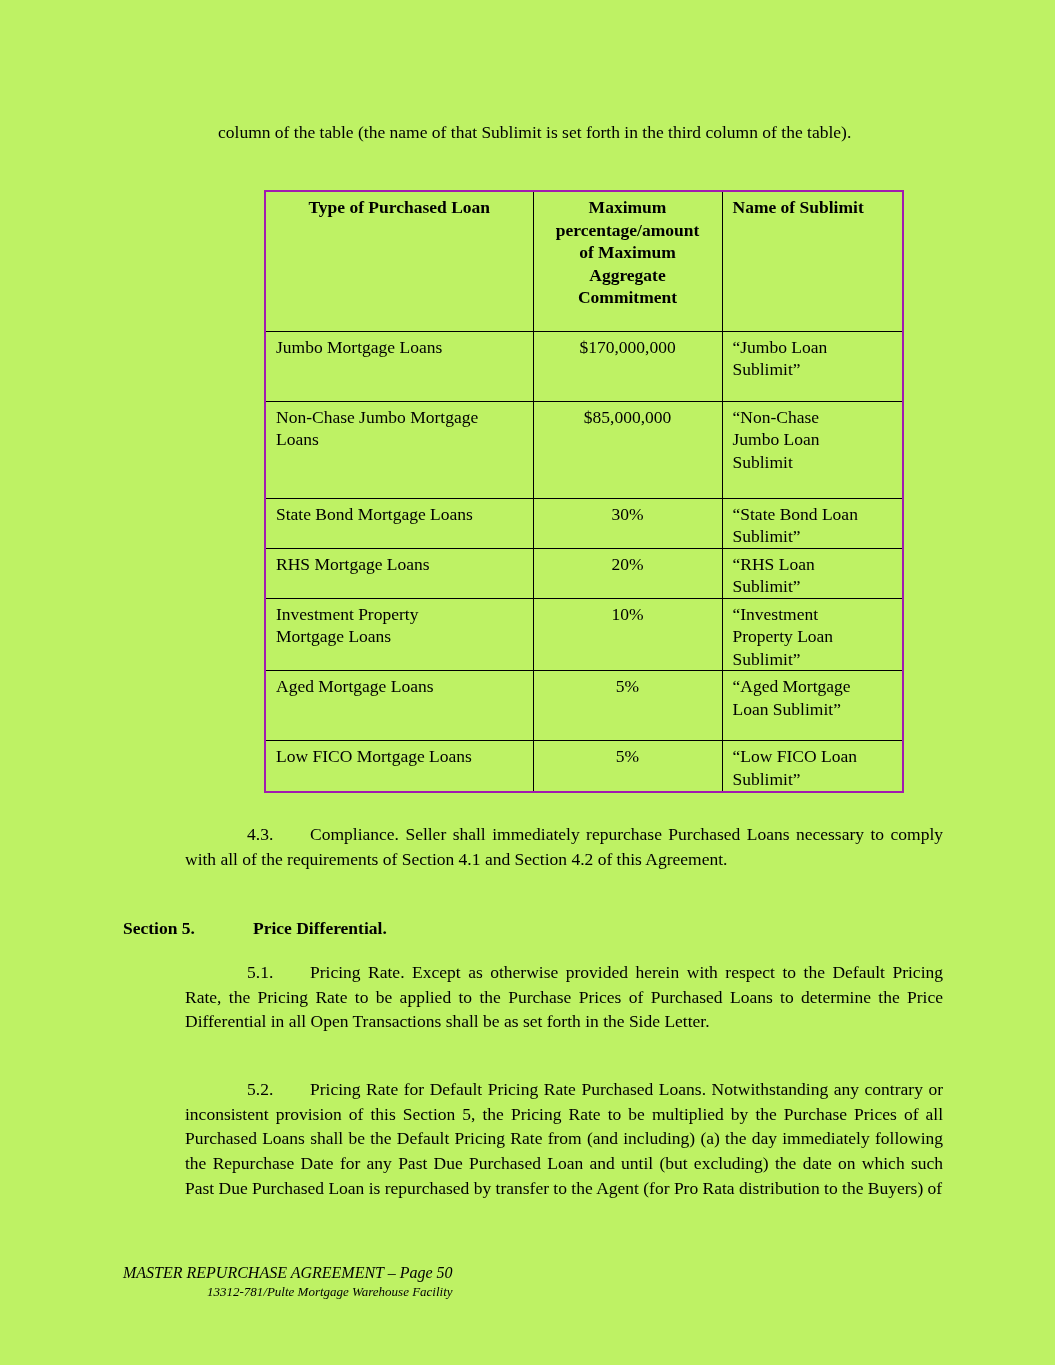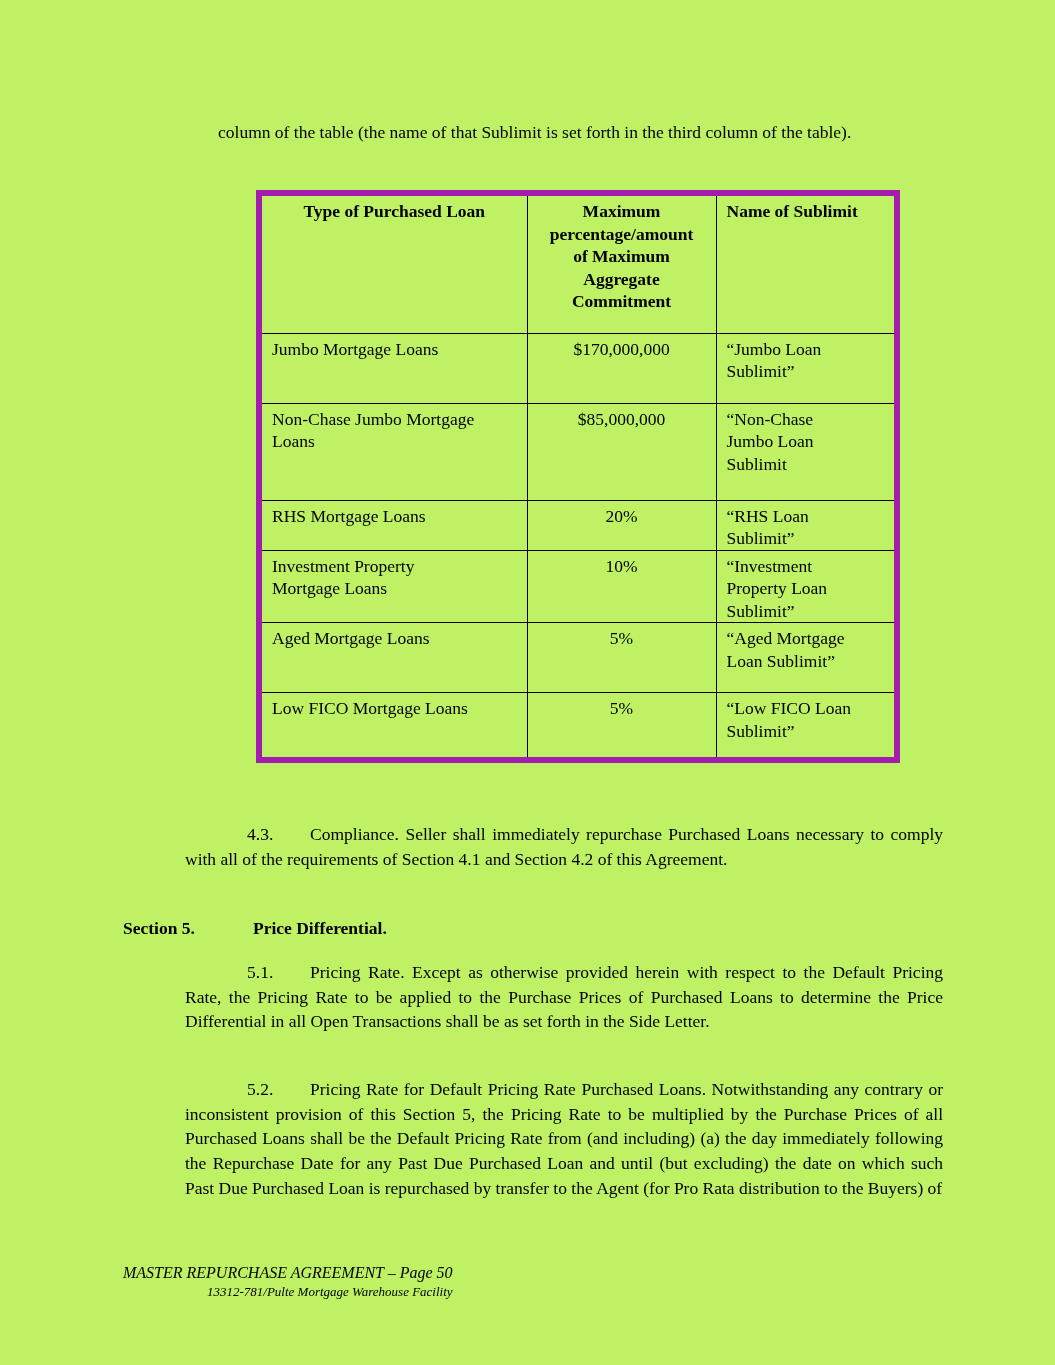--- a/index.html
+++ b/index.html
@@ -21,26 +21,26 @@
     left: 218px;
     right: 123px;
     top: 120px;
     margin: 0;
     text-align: justify;
   }
 
   
   table.sublimit {
     position: absolute;
-    left: 256px;
+    left: 264px;
     top: 190px;
     width: 638px;
     border-collapse: collapse;
     table-layout: fixed;
-    border: 6px solid #a21caf;
+    border: 2px solid #a21caf;
   }
   table.sublimit th, table.sublimit td {
     border: 1px solid #000;
     vertical-align: top;
     padding: 4px 10px 0 10px;
     font-size: 17.5px;
     line-height: 22.5px;
     overflow: hidden;
   }
   table.sublimit th { font-weight: bold; text-align: center; }
@@ -49,21 +49,21 @@
   td.c2 { text-align: center; }
   td.c3 { text-align: left; }
   .ml { white-space: pre-line; }
   tr.trh { height: 140px; }
   tr.tr1 { height: 70px; padding-left: 36px; }
   tr.tr2 { height: 97px; }
   tr.tr3 { height: 48px; }
   tr.tr4 { height: 48px; padding-left: 32px; }
   tr.tr5 { height: 70px; }
   tr.tr6 { height: 70px; }
-  tr.tr7 { height: 67px; }
+  tr.tr7 { height: 51px; }
 
   
   .para {
     position: absolute;
     left: 185px;
     right: 112px;
     margin: 0;
     text-align: justify;
     text-indent: 62px;
   }
@@ -119,20 +119,26 @@
 Sublimit”</td>
       </tr>
       <tr class="tr2">
         <td class="c1 ml">Non-Chase Jumbo Mortgage
 Loans</td>
         <td class="c2">$85,000,000</td>
         <td class="c3 ml">“Non-Chase
 Jumbo Loan
 Sublimit</td>
       </tr>
+      <tr class="tr3">
+        <td class="c1">State Bond Mortgage Loans</td>
+        <td class="c2">30%</td>
+        <td class="c3 ml">“State Bond Loan
+Sublimit”</td>
+      </tr>
       <tr class="tr4">
         <td class="c1">RHS Mortgage Loans</td>
         <td class="c2">20%</td>
         <td class="c3 ml">“RHS Loan
 Sublimit”</td>
       </tr>
       <tr class="tr5">
         <td class="c1 ml">Investment Property
 Mortgage Loans</td>
         <td class="c2">10%</td>

